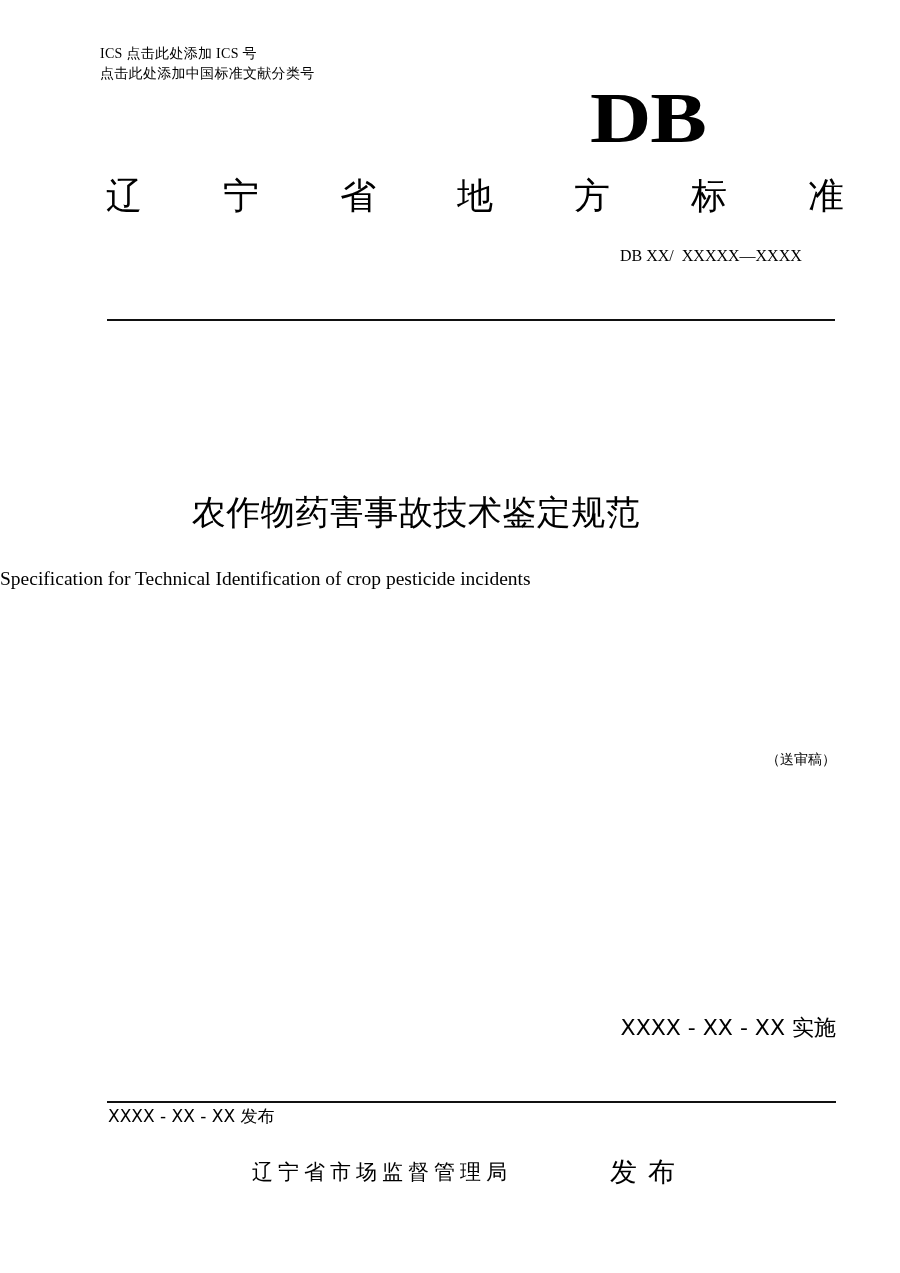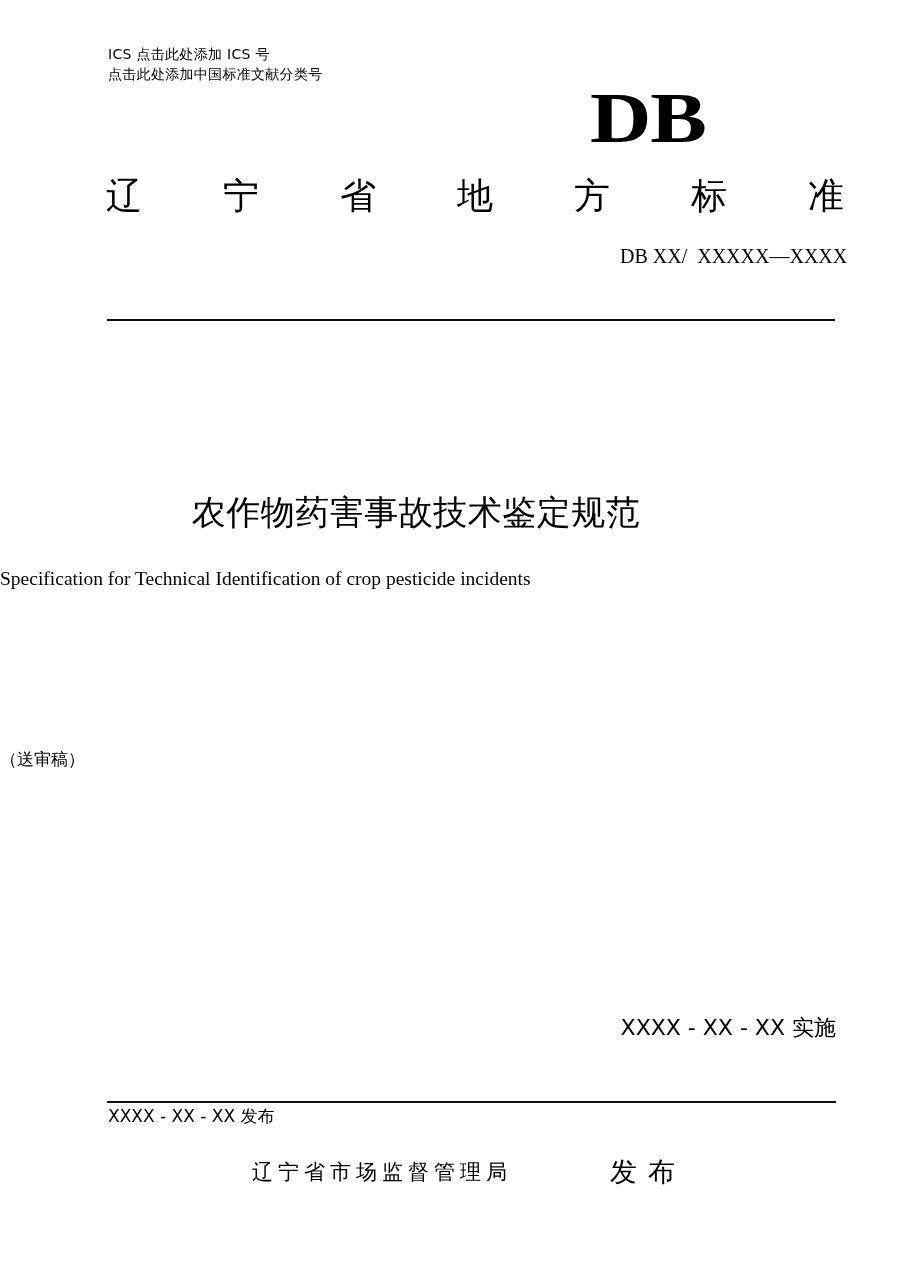--- a/index.html
+++ b/index.html
@@ -1,27 +1,27 @@
 <!DOCTYPE html>
 <html><head>
 <meta charset="utf-8">
 <style>
   html, body { margin: 0; padding: 0; background: #ffffff; }
   body { width: 900px; height: 1273px; position: relative; overflow: hidden; color: #000; font-family: "DejaVu Sans", sans-serif; }
   .abs { position: absolute; }
-  .ics { left: 108px; top: 44px; font-size: 14px; line-height: 20px; letter-spacing: 0.3px; }
+  .ics { left: 100px; top: 44px; font-size: 14px; line-height: 20px; letter-spacing: 0.3px; font-family: Liberation Serif, serif; }
   .ics div { white-space: nowrap; }
   .db-logo { left: 590px; top: 78px; font-family: "Liberation Serif", serif; font-weight: bold; font-size: 72px; line-height: 80px; letter-spacing: -1px; transform: scaleX(1.18); transform-origin: left top; }
   .std-type { left: 106px; top: 172px; width: 738px; display: flex; justify-content: space-between; font-size: 36px; line-height: 48px; }
   .std-type span { display: inline-block; }
-  .std-number { left: 620px; top: 244px; font-family: "Liberation Serif", serif; font-size: 20px; line-height: 24px; white-space: pre; }
+  .std-number { left: 620px; top: 244px; font-family: "Liberation Serif", serif; font-size: 16px; line-height: 24px; white-space: pre; }
   .rule-top { left: 107px; top: 319px; width: 728px; height: 0; border-top: 2px solid #111; }
   .title-cn { left: 0; top: 488px; width: 832px; text-align: center; font-size: 34px; line-height: 48px; letter-spacing: 0.5px; }
   .title-en { left: 0; top: 566px; width: 900px; font-family: "Liberation Serif", serif; font-size: 19.5px; line-height: 26px; }
-  .draft { left: 0; top: 748px; width: 836px; text-align: left; font-size: 17px; line-height: 22px; }
+  .draft { left: 0; top: 748px; width: 836px; text-align: right; font-size: 14px; line-height: 22px; }
   .issue-date { left: 108px; top: 1104px; font-size: 17px; line-height: 24px; white-space: pre; }
   .impl-date { right: 64px; top: 1016px; font-size: 22px; line-height: 24px; white-space: pre; text-align: right; }
   .rule-bottom { left: 107px; top: 1101px; width: 729px; height: 0; border-top: 2px solid #111; }
   .issuer { left: 246px; top: 1157px; font-size: 21px; line-height: 30px; letter-spacing: 5px; white-space: nowrap; margin-left: 6px; }
   .issued { left: 610px; top: 1157px; font-size: 27px; line-height: 30px; letter-spacing: 11px; white-space: nowrap; }
 </style>
 </head>
 <body>
 
 <div class="abs ics">

